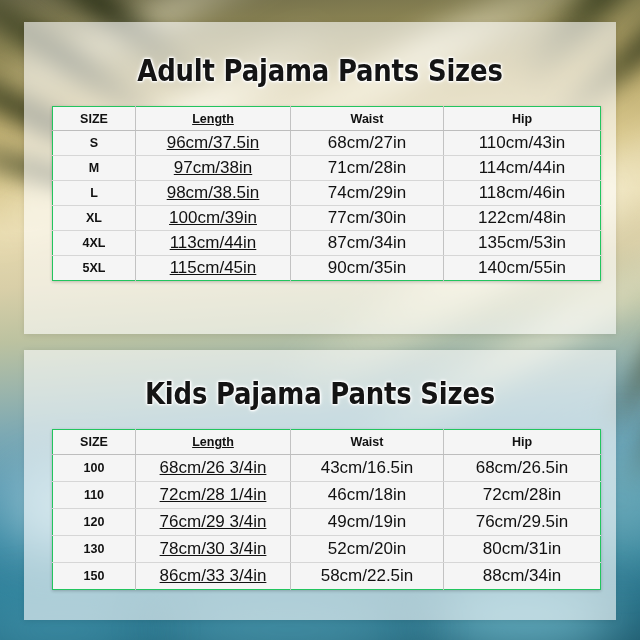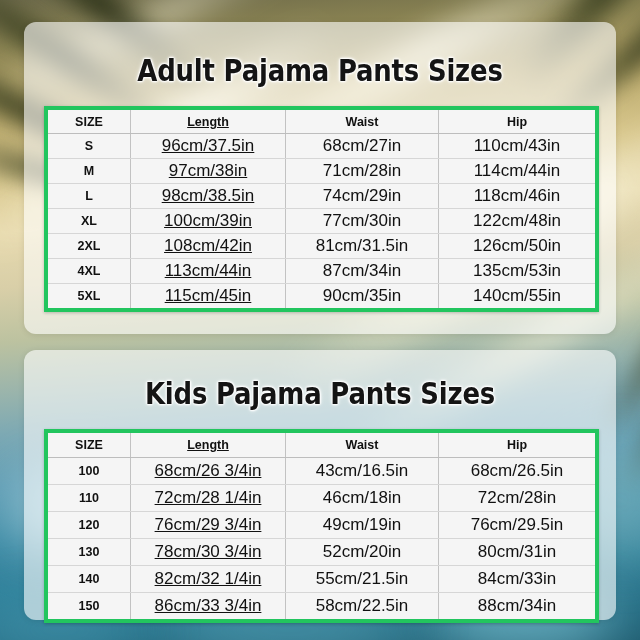--- a/index.html
+++ b/index.html
@@ -79,21 +79,21 @@
   .glow-1 { left: 10px;  top: 470px; width: 120px; height: 80px;  background: rgba(205,235,243,0.55); }
   .glow-2 { left: 430px; top: 585px; width: 190px; height: 70px;  background: rgba(150,222,236,0.55); }
   .glow-3 { left: 160px; top: 600px; width: 260px; height: 60px;  background: rgba(120,200,220,0.40); }
   .glow-4 { left: -30px; top: 600px; width: 180px; height: 60px;  background: rgba(90,175,200,0.40); }
   .glow-5 { left: 560px; top: 440px; width: 120px; height: 120px; background: rgba(175,215,215,0.35); }
 
   
   .panel {
     position: absolute;
     background: rgba(255,255,255,0.60);
-    border-radius: 12px;
+    border-radius: 0;
     box-shadow: 0 1px 6px rgba(0,0,0,0.10);
     z-index: 2;
   }
   #panel-adult { left: 24px; top: 22px; width: 592px; height: 312px; }
   #panel-kids  { left: 24px; top: 350px; width: 592px; height: 270px; }
 
   .panel-title {
     text-align: center;
     font-weight: bold;
     font-size: 31px;
@@ -108,25 +108,25 @@
        0 -1px 2px rgba(255,255,255,0.95),
        0 0 5px rgba(255,255,255,0.9);
     white-space: nowrap;
   }
   #panel-adult .panel-title { margin-top: 30px; }
   #panel-kids  .panel-title { margin-top: 25px; }
 
   
   .size-table {
     position: absolute;
-    left: 20px;
+    left: 28px;
     width: 536px;
     border-collapse: collapse;
     background: #f5f5f5;
-    border: 4px solid #22c55e;
+    border: 1px solid #22c55e;
     table-layout: fixed;
     box-shadow: 0 1px 3px rgba(0,0,0,0.22);
   }
   #table-adult { top: 84px; }
   #table-kids  { top: 79px; }
 
   .size-table th,
   .size-table td {
     text-align: center;
     color: #111;
@@ -216,26 +216,20 @@
           <td class="col-waist">74cm/29in</td>
           <td class="col-hip">118cm/46in</td>
         </tr>
         <tr>
           <td class="col-size">XL</td>
           <td class="col-len">100cm/39in</td>
           <td class="col-waist">77cm/30in</td>
           <td class="col-hip">122cm/48in</td>
         </tr>
         <tr>
-          <td class="col-size">2XL</td>
-          <td class="col-len">108cm/42in</td>
-          <td class="col-waist">81cm/31.5in</td>
-          <td class="col-hip">126cm/50in</td>
-        </tr>
-        <tr>
           <td class="col-size">4XL</td>
           <td class="col-len">113cm/44in</td>
           <td class="col-waist">87cm/34in</td>
           <td class="col-hip">135cm/53in</td>
         </tr>
         <tr>
           <td class="col-size">5XL</td>
           <td class="col-len">115cm/45in</td>
           <td class="col-waist">90cm/35in</td>
           <td class="col-hip">140cm/55in</td>
@@ -274,26 +268,20 @@
           <td class="col-waist">49cm/19in</td>
           <td class="col-hip">76cm/29.5in</td>
         </tr>
         <tr>
           <td class="col-size">130</td>
           <td class="col-len">78cm/30 3/4in</td>
           <td class="col-waist">52cm/20in</td>
           <td class="col-hip">80cm/31in</td>
         </tr>
         <tr>
-          <td class="col-size">140</td>
-          <td class="col-len">82cm/32 1/4in</td>
-          <td class="col-waist">55cm/21.5in</td>
-          <td class="col-hip">84cm/33in</td>
-        </tr>
-        <tr>
           <td class="col-size">150</td>
           <td class="col-len">86cm/33 3/4in</td>
           <td class="col-waist">58cm/22.5in</td>
           <td class="col-hip">88cm/34in</td>
         </tr>
       </tbody>
   </table>
 </div>
 
 </body></html>

